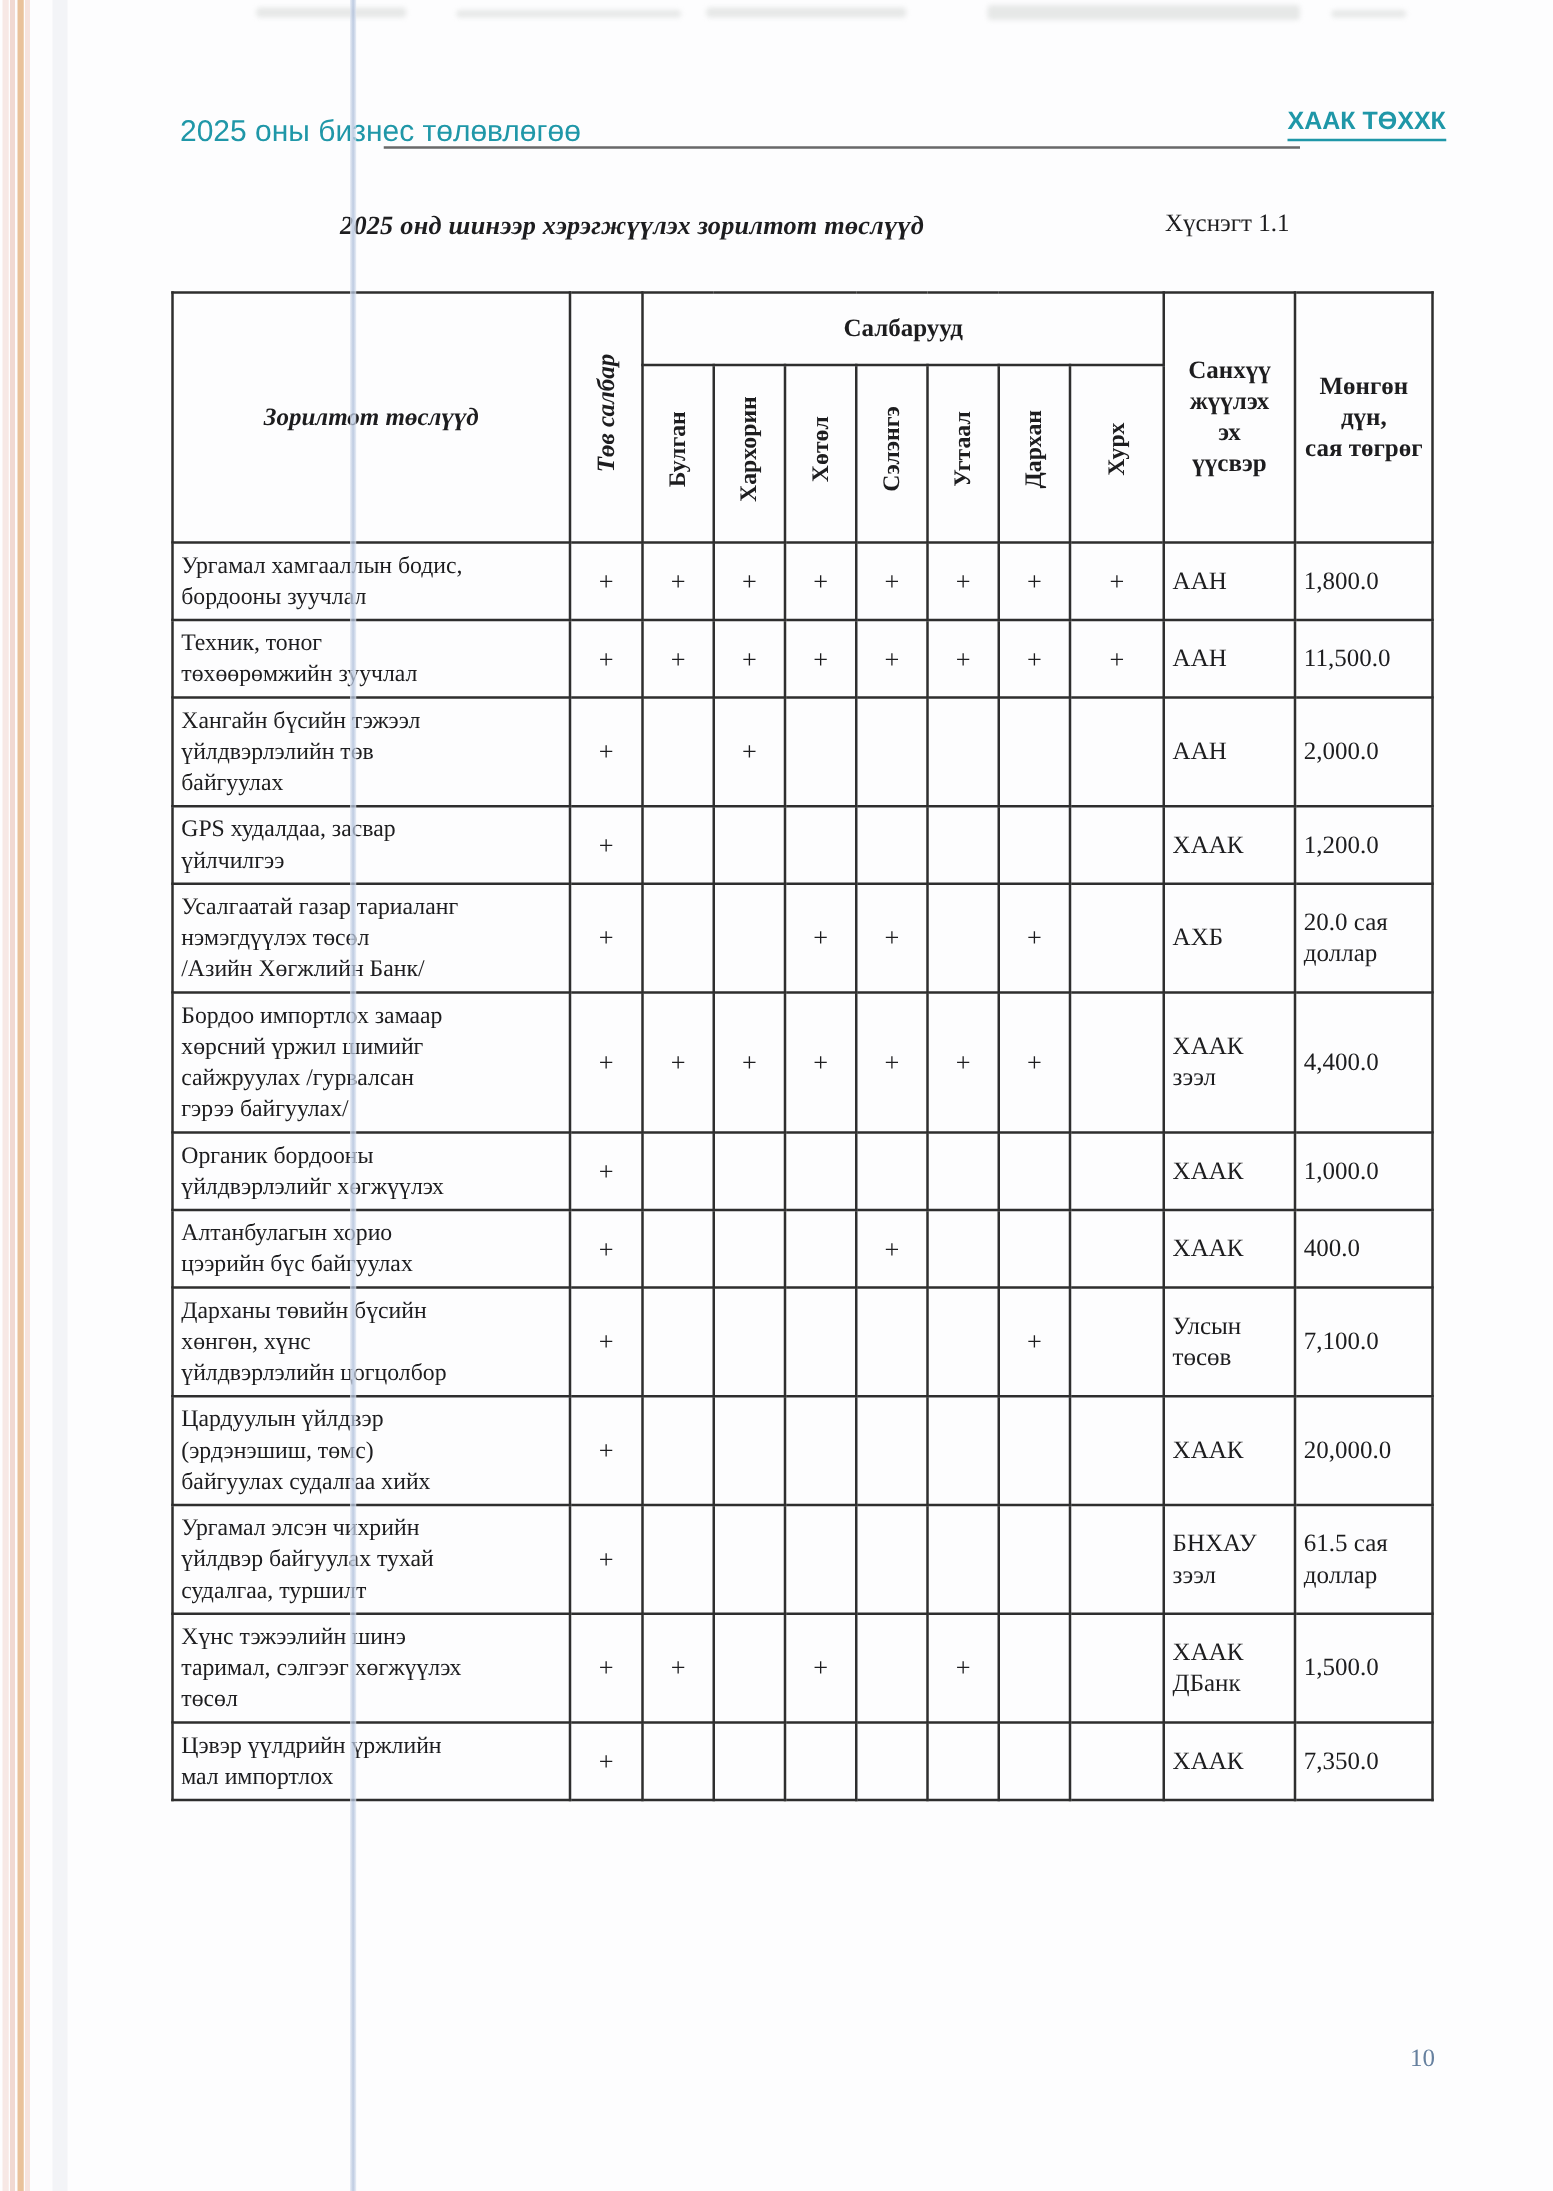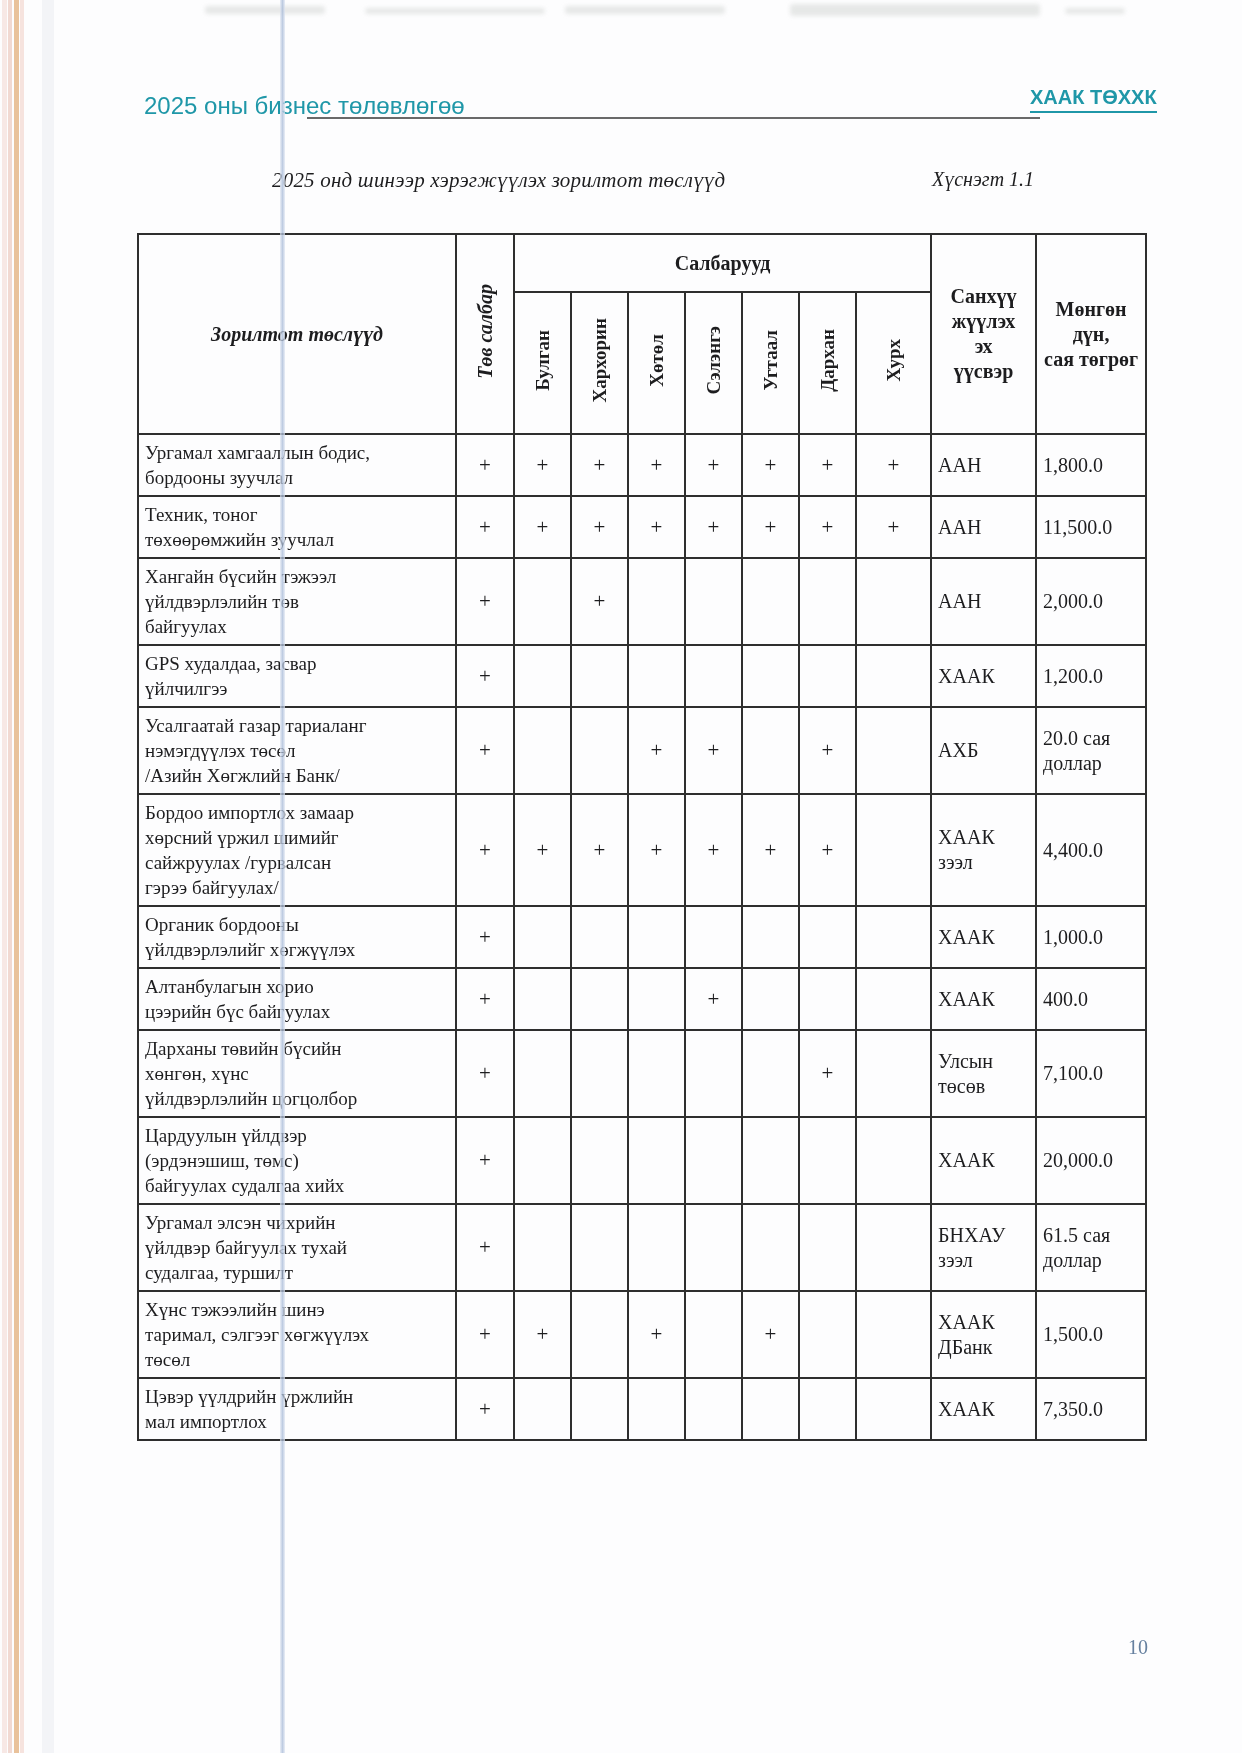--- a/index.html
+++ b/index.html
@@ -29,23 +29,23 @@
   .header-rule{position:absolute;left:307px;top:117px;width:733px;height:2px;background:#4f4f4f;opacity:.85;}
   .header-right{
     position:absolute;left:1030px;top:86px;
     font-family:"Liberation Sans","DejaVu Sans",sans-serif;
     font-size:20px;font-weight:bold;color:var(--accent-teal,#1f97a8);
     border-bottom:2px solid var(--accent-teal,#1f97a8);padding-bottom:2px;
   }
   
   .doc-title{
     position:absolute;left:272px;top:168px;
-    font-size:21px;font-weight:normal;font-style:italic;letter-spacing:.2px;
-  }
-  .table-label{position:absolute;left:932px;top:168px;font-size:20px;font-style:italic;text-align:center;}
+    font-size:21px;font-weight:bold;font-style:italic;letter-spacing:.2px;
+  }
+  .table-label{position:absolute;left:932px;top:168px;font-size:20px;text-align:center;}
   
   table.projects{
     position:absolute;left:137px;top:233px;width:1008px;
     border-collapse:collapse;table-layout:fixed;
     font-size:19px;line-height:25px;
   }
   table.projects th,table.projects td{
     border:2px solid #2e2e2e;
     vertical-align:middle;
     padding:5px 6px;

